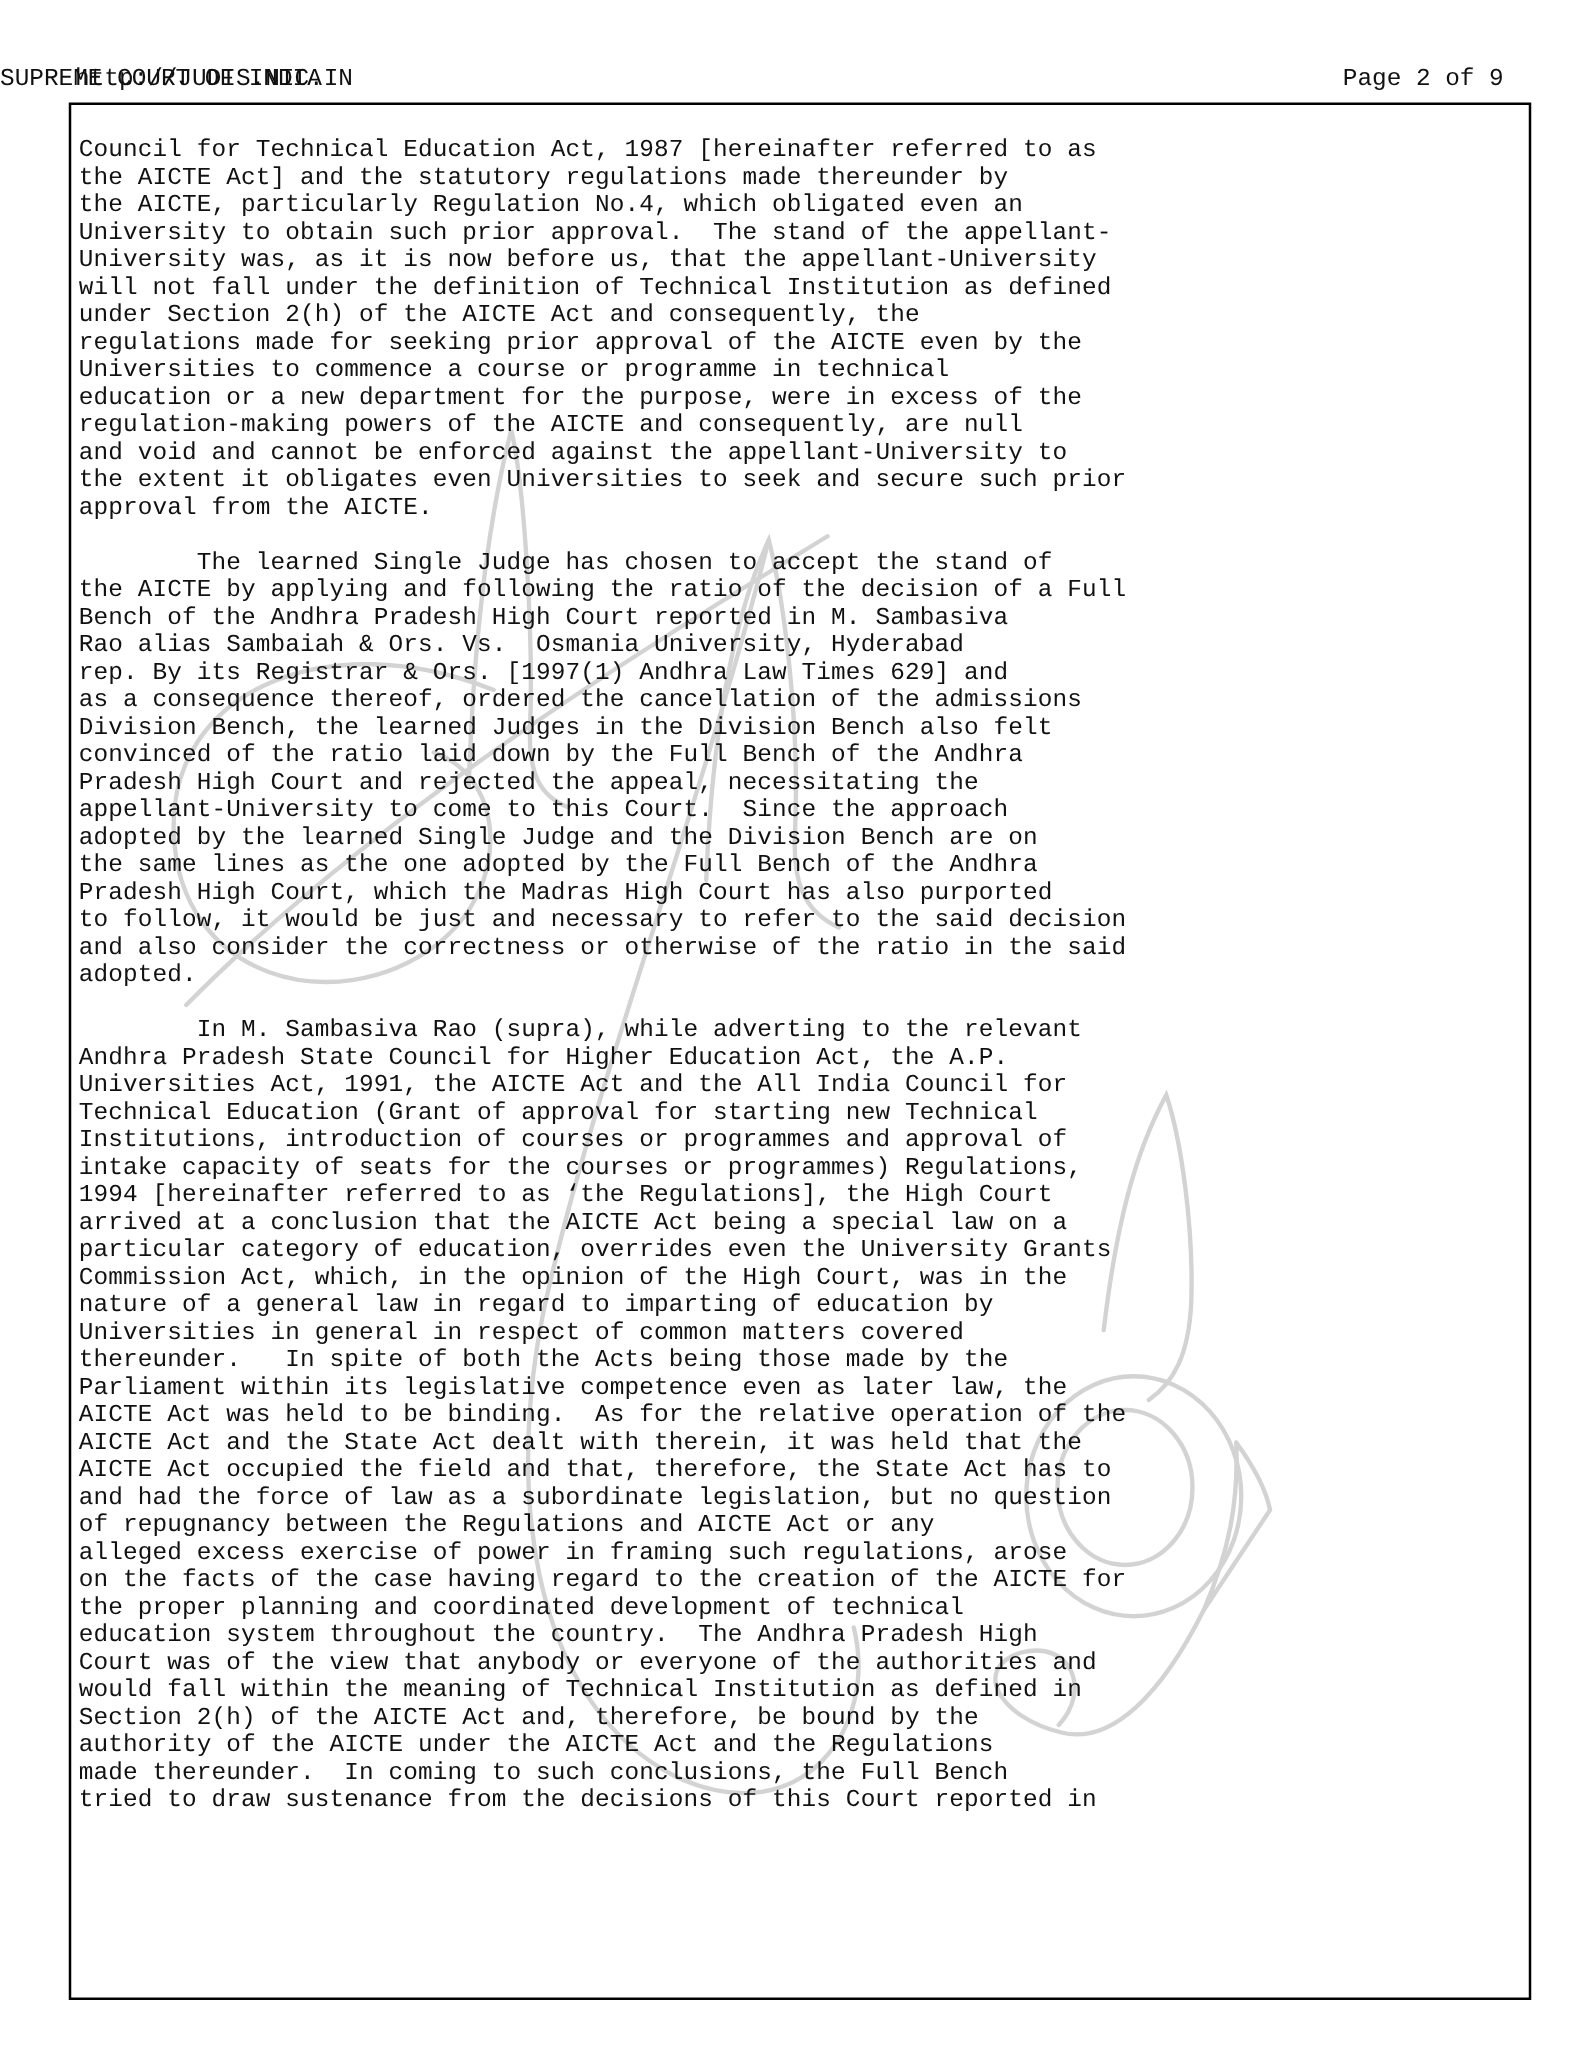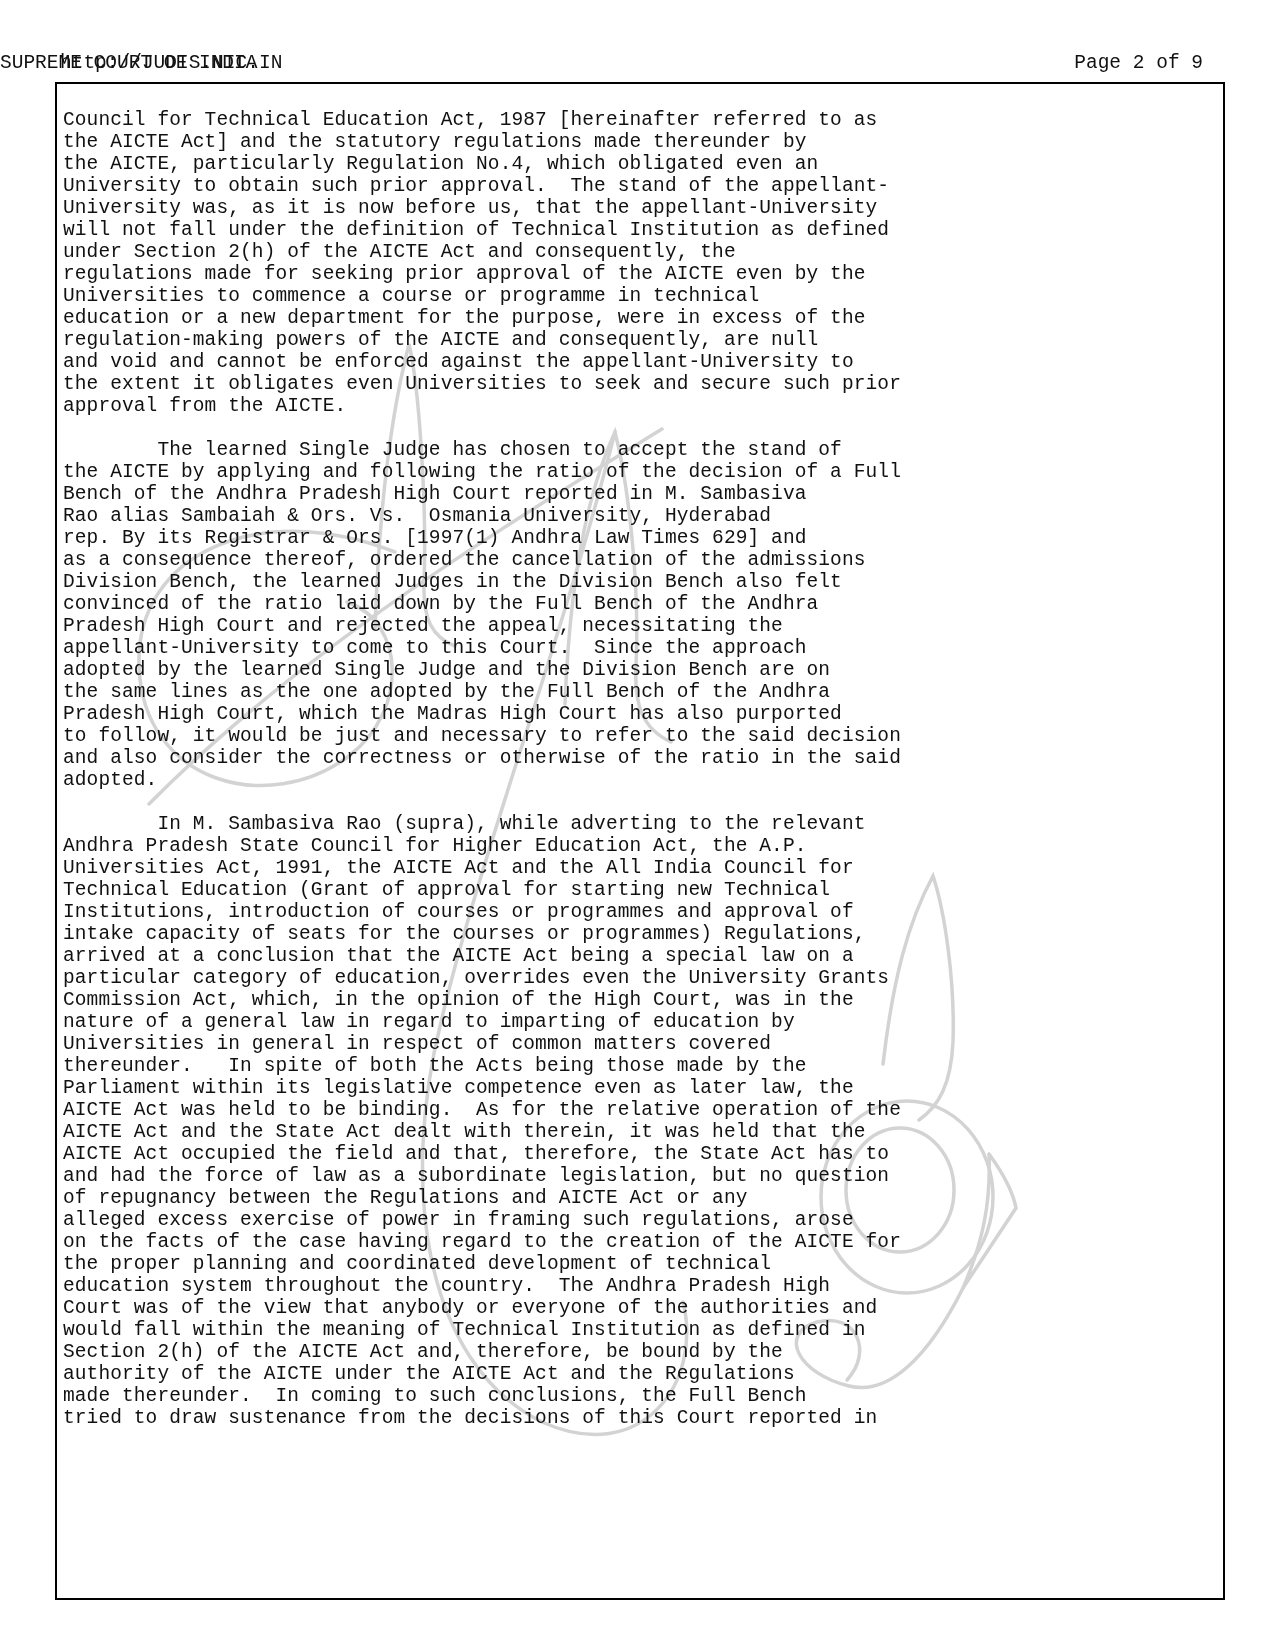--- a/index.html
+++ b/index.html
@@ -132,20 +132,21 @@
         <div class="doc-line">to follow, it would be just and necessary to refer to the said decision</div>
         <div class="doc-line">and also consider the correctness or otherwise of the ratio in the said</div>
         <div class="doc-line">adopted.</div>
         <div class="doc-line"></div>
         <div class="doc-line">        In M. Sambasiva Rao (supra), while adverting to the relevant</div>
         <div class="doc-line">Andhra Pradesh State Council for Higher Education Act, the A.P.</div>
         <div class="doc-line">Universities Act, 1991, the AICTE Act and the All India Council for</div>
         <div class="doc-line">Technical Education (Grant of approval for starting new Technical</div>
         <div class="doc-line">Institutions, introduction of courses or programmes and approval of</div>
         <div class="doc-line">intake capacity of seats for the courses or programmes) Regulations,</div>
+        <div class="doc-line">1994 [hereinafter referred to as ‘the Regulations], the High Court</div>
         <div class="doc-line">arrived at a conclusion that the AICTE Act being a special law on a</div>
         <div class="doc-line">particular category of education, overrides even the University Grants</div>
         <div class="doc-line">Commission Act, which, in the opinion of the High Court, was in the</div>
         <div class="doc-line">nature of a general law in regard to imparting of education by</div>
         <div class="doc-line">Universities in general in respect of common matters covered</div>
         <div class="doc-line">thereunder.   In spite of both the Acts being those made by the</div>
         <div class="doc-line">Parliament within its legislative competence even as later law, the</div>
         <div class="doc-line">AICTE Act was held to be binding.  As for the relative operation of the</div>
         <div class="doc-line">AICTE Act and the State Act dealt with therein, it was held that the</div>
         <div class="doc-line">AICTE Act occupied the field and that, therefore, the State Act has to</div>

